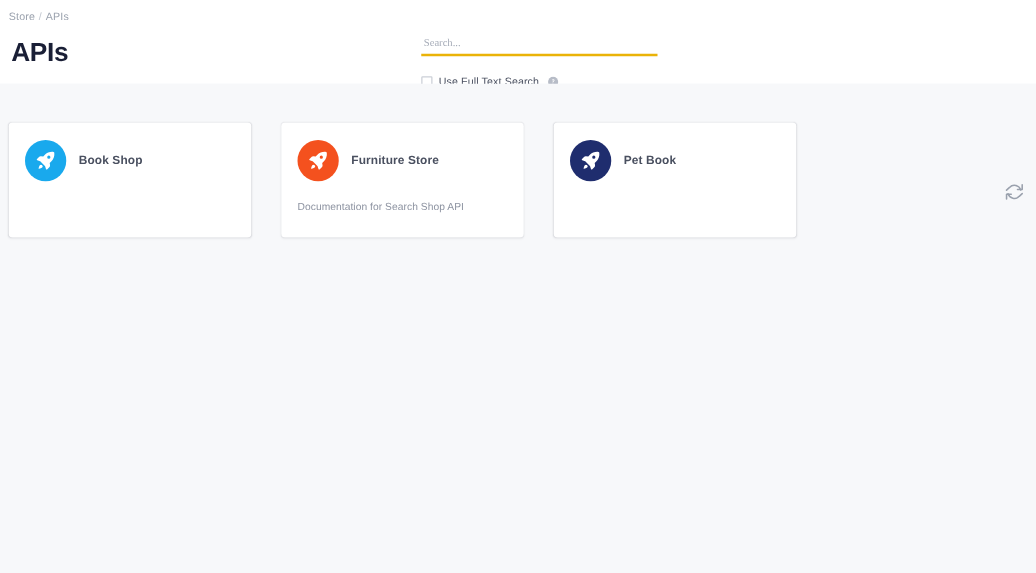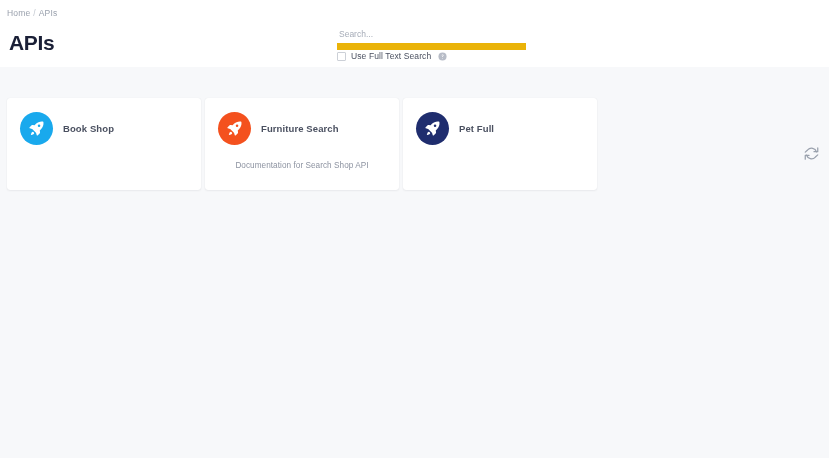--- a/index.html
+++ b/index.html
@@ -66,35 +66,35 @@
   .search-block {
     position: absolute;
     left: 337px;
     top: 29px;
     width: 189px;
   }
 
   .search-input {
     width: 189px;
     border: none;
-    border-bottom: 7px solid #eab308;
+    border-bottom: 2px solid #eab308;
     background: transparent;
-    font-family: Liberation Sans, sans-serif;
+    font-family: Liberation Serif, serif;
     font-size: 8.5px;
     color: #3c4257;
     padding: 0 0 4px 2px;
     outline: none;
     display: block;
   }
   .search-input::placeholder { color: #a6acb8; }
 
   .fulltext-row {
     display: flex;
     align-items: center;
-    margin-top: 1px;
+    margin-top: 15px;
     gap: 5px;
   }
 
   .checkbox {
     width: 9px;
     height: 9px;
     border: 1px solid #ccd0d7;
     border-radius: 1px;
     background: #fff;
     flex: 0 0 auto;
@@ -135,24 +135,23 @@
     align-items: center;
     justify-content: center;
     cursor: pointer;
     background: transparent;
     border: none;
     padding: 0;
   }
 
   .cards {
     display: flex;
-    gap: 4px;
+    gap: 24px;
     padding-top: 31px;
     align-items: flex-start;
-    text-align: center;
   }
 
   .card {
     background: #ffffff;
     border-radius: 3px;
     box-shadow: 0 1px 2px rgba(27,36,58,.06), 0 0 1px rgba(27,36,58,.10);
     padding: 14px 13px 15px 13px;
     cursor: pointer;
     flex: 0 0 auto;
   }
@@ -193,21 +192,21 @@
   }
 </style>
 </head>
 <body>
 
 <div class="page">
 
   <div class="header">
 
     <div class="breadcrumb">
-      <a class="crumb-link" href="#">Home</a><span class="crumb-sep">/</span><span class="crumb-current">APIs</span>
+      <a class="crumb-link" href="#">Store</a><span class="crumb-sep">/</span><span class="crumb-current">APIs</span>
     </div>
 
     <div class="header-row">
       <h1 class="page-title">APIs</h1>
     </div>
 
     <div class="search-block">
       <input class="search-input" type="text" placeholder="Search..." style="">
 
       <div class="fulltext-row">
@@ -248,32 +247,32 @@
       </div>
 
       <div class="card card-2">
         <div class="card-head">
           <span class="api-icon" style="background:#f4511e;">
             <svg width="17" height="17" viewBox="0 0 24 24" fill="#ffffff">
               <path d="M20.9 2.2c-3.6-.5-7.4.9-10 3.5L9.3 7.4l-2.6-.4c-.7-.1-1.4.1-1.9.6L2.3 10.1c-.5.5-.3 1.3.3 1.5l3.1 1 .2.2 5.3 5.3.2.2 1 3.1c.2.6 1 .8 1.5.3l2.5-2.5c.5-.5.7-1.2.6-1.9l-.4-2.6 1.7-1.6c2.6-2.6 4-6.4 3.5-10-.1-.4-.4-.8-.9-.9zM15.6 9.9a1.8 1.8 0 1 1 0-3.6 1.8 1.8 0 0 1 0 3.6z"></path>
               <path d="M5.4 17.2c-.9.9-1.4 4.1-1.4 4.1s3.2-.5 4.1-1.4a1.9 1.9 0 0 0-2.7-2.7z"></path>
             </svg>
           </span>
-          <span class="card-title">Furniture Search</span>
+          <span class="card-title">Furniture Store</span>
         </div>
         <div class="card-desc">Documentation for Search Shop API</div>
       </div>
 
       <div class="card card-3">
         <div class="card-head">
           <span class="api-icon" style="background:#1f2d6e;">
             <svg width="17" height="17" viewBox="0 0 24 24" fill="#ffffff">
               <path d="M20.9 2.2c-3.6-.5-7.4.9-10 3.5L9.3 7.4l-2.6-.4c-.7-.1-1.4.1-1.9.6L2.3 10.1c-.5.5-.3 1.3.3 1.5l3.1 1 .2.2 5.3 5.3.2.2 1 3.1c.2.6 1 .8 1.5.3l2.5-2.5c.5-.5.7-1.2.6-1.9l-.4-2.6 1.7-1.6c2.6-2.6 4-6.4 3.5-10-.1-.4-.4-.8-.9-.9zM15.6 9.9a1.8 1.8 0 1 1 0-3.6 1.8 1.8 0 0 1 0 3.6z"></path>
               <path d="M5.4 17.2c-.9.9-1.4 4.1-1.4 4.1s3.2-.5 4.1-1.4a1.9 1.9 0 0 0-2.7-2.7z"></path>
             </svg>
           </span>
-          <span class="card-title">Pet Full</span>
+          <span class="card-title">Pet Book</span>
         </div>
       </div>
 
     </div>
   </div>
 </div>
 
 </body></html>

